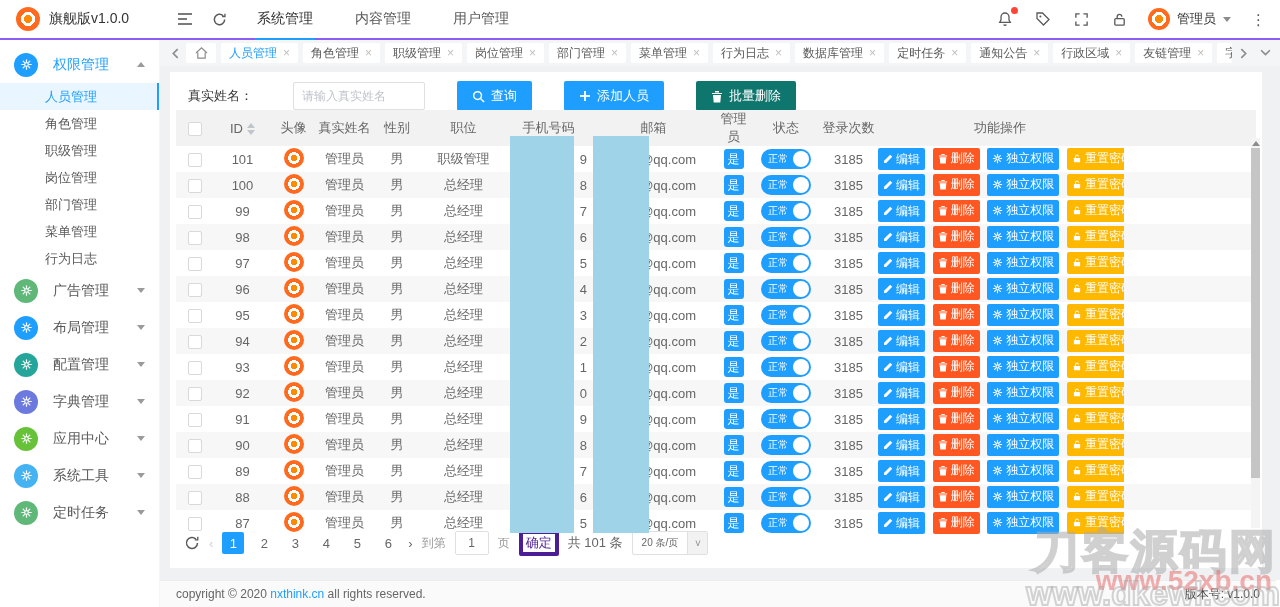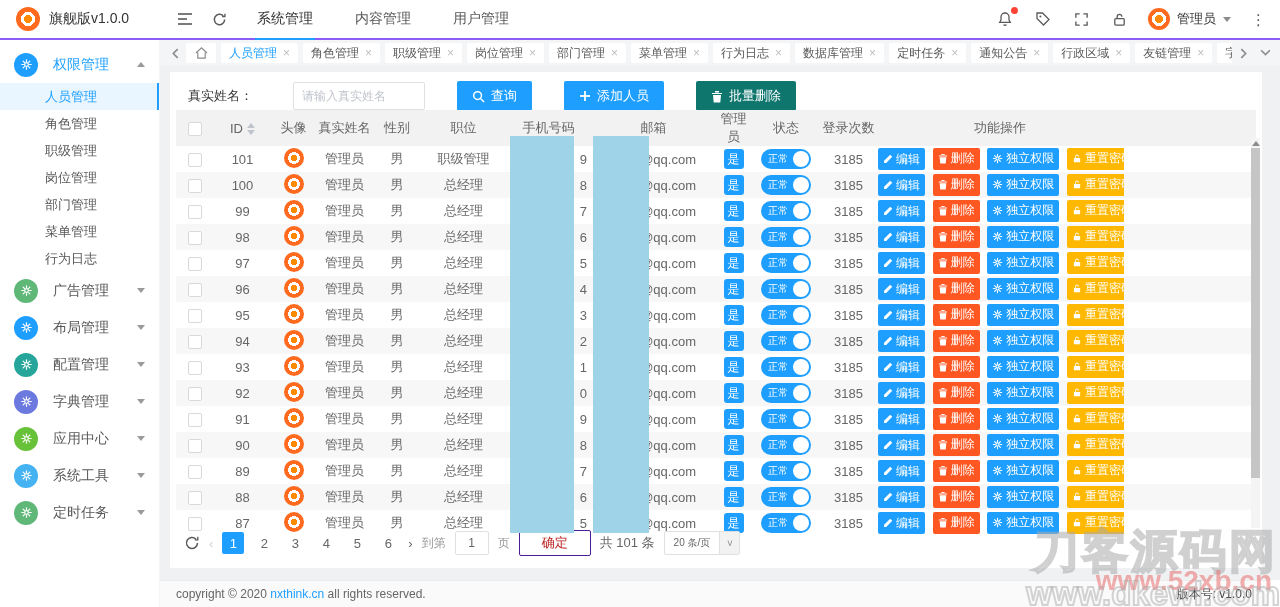--- a/index.html
+++ b/index.html
@@ -98,27 +98,27 @@
   .vthumb { width:9px; height:330px; background:#c5c5c5; }
 
   .pager { position:absolute; left:14px; bottom:12px; height:26px; display:flex; align-items:center; gap:9px; font-size:13px; color:#666; }
   .pg-refresh { color:#595959; display:flex; cursor:pointer; }
   .pg-prev { color:#d2d2d2; font-size:13px; cursor:default; }
   .pg-next { color:#666; font-size:13px; cursor:pointer; }
   .pg-num { min-width:22px; height:22px; display:inline-flex; align-items:center; justify-content:center; border-radius:2px; cursor:pointer; }
   .pg-num.active { background:#1E9FFF; color:#fff; }
   .pg-jump { color:#999; font-size:12px; }
   .pg-input { width:34px; height:24px; border:1px solid #e0e0e0; border-radius:2px; text-align:center; font-size:12px; color:#666; outline:none; }
-  .pg-ok { height:26px; padding:0 22px; background:#fff; border:1px solid #4c1d95; border-radius:2px; font-size:13px; color:#b91c1c; cursor:pointer; }
+  .pg-ok { height:26px; padding:0 3px; background:#fff; border:4px solid #4c1d95; border-radius:2px; font-size:13px; color:#4c1d95; cursor:pointer; }
   .pg-size { display:inline-flex; align-items:center; height:24px; border:1px solid #e0e0e0; border-radius:2px; background:#fff; cursor:pointer; }
   .pg-size-label { padding:0 9px; font-size:10px; color:#666; }
   .pg-size-caret { width:20px; height:22px; background:#f2f2f2; border-left:1px solid #e0e0e0; display:flex; align-items:center; justify-content:center; color:#8c8c8c; font-size:10px; }
 
   
-  .footer { position:absolute; left:160px; right:12px; bottom:0; height:27px; background:#fafafa;
+  .footer { position:absolute; left:160px; right:4px; bottom:0; height:27px; background:#fafafa;
     border-top:1px solid #ededed; display:flex; align-items:center; padding:0 16px; font-size:12px; color:#666; }
   .footer a { color:#1E9FFF; text-decoration:none; }
   .version { margin-left:auto; color:#444; }
 
   
   .watermark { position:absolute; right:0; bottom:0; width:270px; height:90px; z-index:20; pointer-events:none; }
   .wm1 { position:absolute; right:2px; bottom:24px; font-size:46px; font-weight:bold; letter-spacing:3px; white-space:nowrap;
     color:rgba(255,255,255,0.05); -webkit-text-stroke:2px rgba(170,170,170,0.55); }
   .wm2 { position:absolute; right:0px; bottom:-6px; font-size:33px; font-weight:bold; white-space:nowrap;
     color:rgba(255,255,255,0.05); -webkit-text-stroke:2px rgba(170,170,170,0.5); }

